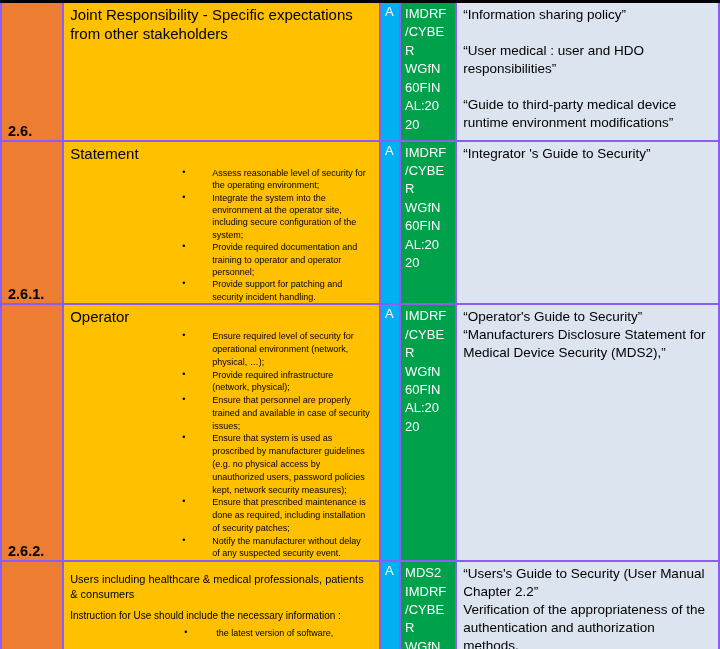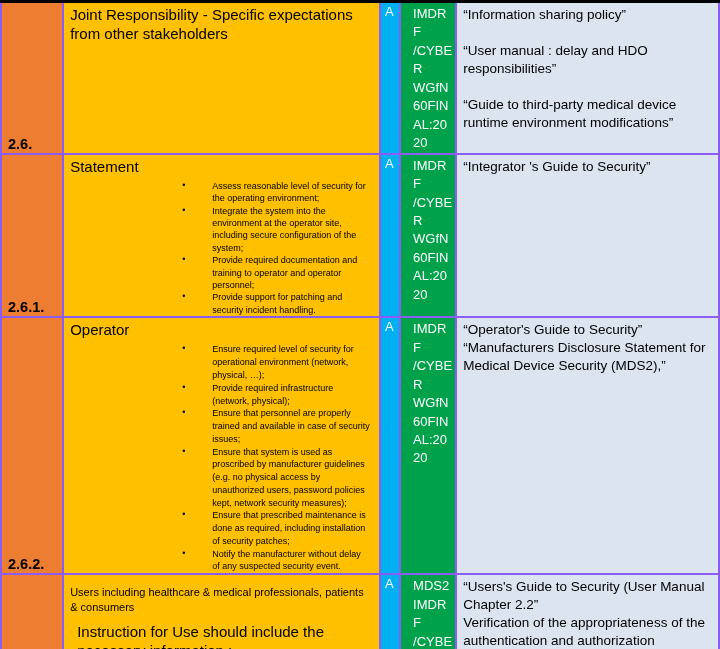--- a/index.html
+++ b/index.html
@@ -97,25 +97,24 @@
     line-height: 1.28;
     padding: 2px 8px 0 6px;
   }
   .heading.big {
     font-size: 11px;
     line-height: 1.35;
     padding-top: 10px;
   }
 
   .intro {
-    font-size: 15px;
+    font-size: 10px;
     color: #000;
     padding: 8px 6px 1px 6px;
     line-height: 1.25;
-    margin-left: 7px;
   }
 
   ul.bullets {
     list-style: none;
     margin: 4px 0 0 0;
     padding: 0 9px 0 0;
   }
   ul.bullets li {
     position: relative;
     font-size: 9px;
@@ -147,21 +146,21 @@
     color: #ffffff;
     padding: 2px 0 0 4px;
     line-height: 1.15;
   }
 
   
   .reftext {
     font-size: 13px;
     color: #ffffff;
     line-height: 1.42;
-    padding: 2px 2px 0 12px;
+    padding: 2px 2px 0 4px;
     word-break: break-word;
     white-space: pre-line;
   }
 
   
   .doctext {
     font-size: 13.5px;
     color: #000;
     line-height: 1.34;
     padding: 3px 6px 0 6px;
@@ -193,21 +192,21 @@
         </td>
         <td class="c-a">
           <div class="aletter">A</div>
         </td>
         <td class="c-ref">
           <div class="reftext">IMDRF /CYBE R WGfN 60FIN AL:20 20</div>
         </td>
         <td class="c-doc">
           <div class="doctext">“Information sharing policy”
 
-“User manual : delay and HDO responsibilities”
+“User medical : user and HDO responsibilities”
 
 “Guide to third-party medical device runtime environment modifications”</div>
         </td>
       </tr>
 
       <tr style="height:143px">
         <td class="c-num">
           <span class="numbox">2.6.1.</span>
         </td>
         <td class="c-main">

